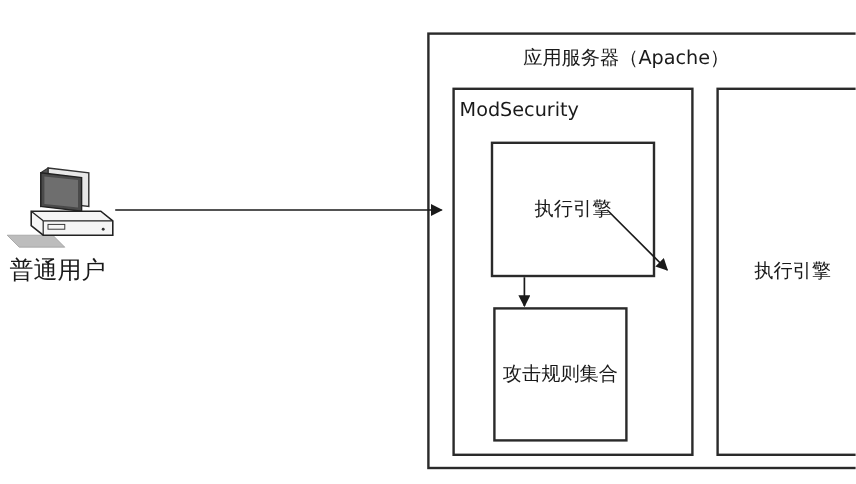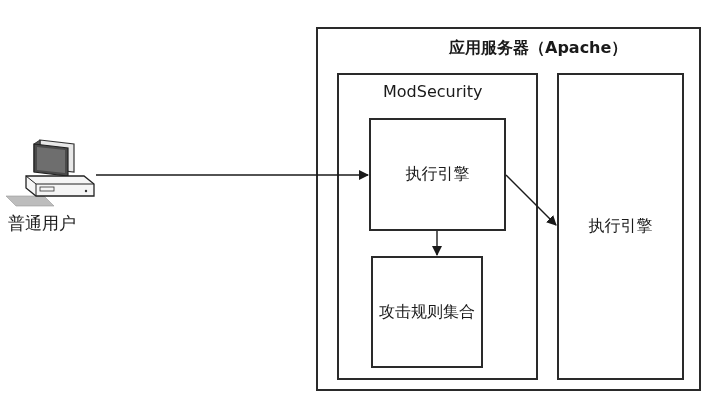--- a/index.html
+++ b/index.html
@@ -1,18 +1,18 @@
 <!DOCTYPE html>
 <html><head>
 <meta charset="utf-8">
 <style>
   html, body { margin: 0; padding: 0; background: #ffffff; }
   body { width: 713px; height: 403px; position: relative; overflow: hidden;
          font-family: "DejaVu Sans", "Liberation Sans", sans-serif; color: #1a1a1a; }
-  .box { position: absolute; border: 2px solid #2a2a2a; box-sizing: border-box; background: #fff; }
+  .box { position: absolute; border: 2px solid #2a2a2a; box-sizing: border-box; background: #fff; margin-left: 40px; }
   .label { position: absolute; font-size: 16px; white-space: nowrap; }
   .center { display: flex; align-items: center; justify-content: center; font-size: 16px; }
   svg.overlay { position: absolute; left: 0; top: 0; pointer-events: none; }
 </style>
 </head>
 <body>
 
 <div style="position:absolute; left:4px; top:138px; width:92px; height:70px;">
   <svg width="92" height="70" viewBox="0 0 92 70">
 
@@ -25,24 +25,24 @@
     <polygon points="33,9 61,12 61,35 33,32" fill="#6e6e6e"></polygon>
 
     <polygon points="22,38 80,38 90,46 90,58 32,58 22,50" fill="#f5f5f5" stroke="#222" stroke-width="1.3"></polygon>
     <line x1="22" y1="38" x2="32" y2="46" stroke="#222" stroke-width="1"></line>
     <line x1="32" y1="46" x2="90" y2="46" stroke="#222" stroke-width="1"></line>
     <line x1="32" y1="46" x2="32" y2="58" stroke="#222" stroke-width="1"></line>
     <rect x="36" y="49" width="14" height="4" fill="none" stroke="#333" stroke-width="0.8"></rect>
     <circle cx="82" cy="53" r="1.2" fill="#333"></circle>
   </svg>
 </div>
-<div class="label" style="left:8px; top:212px; font-size:17px;font-family:Liberation Mono, monospace;">普通用户</div>
+<div class="label" style="left:8px; top:212px; font-size:20px;font-family:Liberation Mono, monospace;">普通用户</div>
 
 <div class="box" style="left:316px; top:27px; width:385px; height:364px;"></div>
-<div class="label" style="left:449px; top:38px;font-weight:bold;">应用服务器（Apache）</div>
+<div class="label" style="left:436px; top:38px;">应用服务器（Apache）</div>
 
 <div class="box" style="left:337px; top:73px; width:201px; height:307px;"></div>
 <div class="label" style="left:383px; top:82px;">ModSecurity</div>
 
 <div class="box center" style="left:369px; top:118px; width:137px; height:113px;">
   <span>执行引擎</span>
 </div>
 
 <div class="box center" style="left:371px; top:256px; width:112px; height:112px;">
   <span>攻击规则集合</span>

